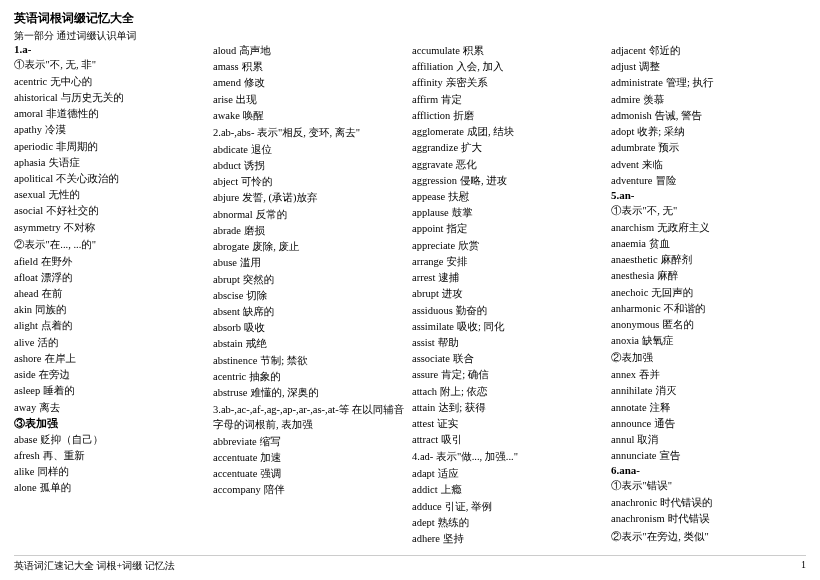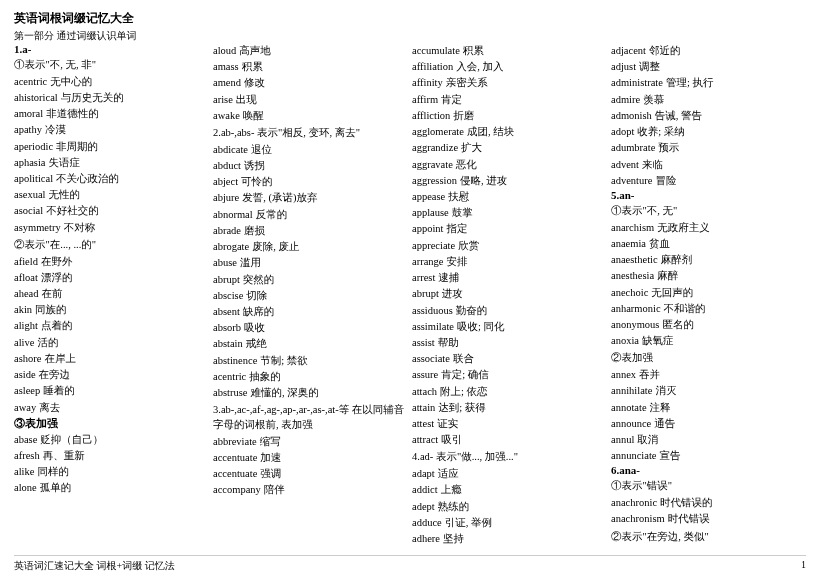--- a/index.html
+++ b/index.html
@@ -387,26 +387,26 @@
         <div class="note">4.ad- 表示"做..., 加强..."</div>
         <div class="entry">
           <span class="word">adapt</span>
           <span class="meaning">适应</span>
         </div>
         <div class="entry">
           <span class="word">addict</span>
           <span class="meaning">上瘾</span>
         </div>
         <div class="entry">
+          <span class="word">adduce</span>
+          <span class="meaning">引证, 举例</span>
+        </div>
+        <div class="entry">
           <span class="word">adept</span>
           <span class="meaning">熟练的</span>
-        </div>
-        <div class="entry">
-          <span class="word">adduce</span>
-          <span class="meaning">引证, 举例</span>
         </div>
         <div class="entry">
           <span class="word">adhere</span>
           <span class="meaning">坚持</span>
         </div>
       </div>
       <div class="column">
         <div class="entry">
           <span class="word">adjacent</span>
           <span class="meaning">邻近的</span>

